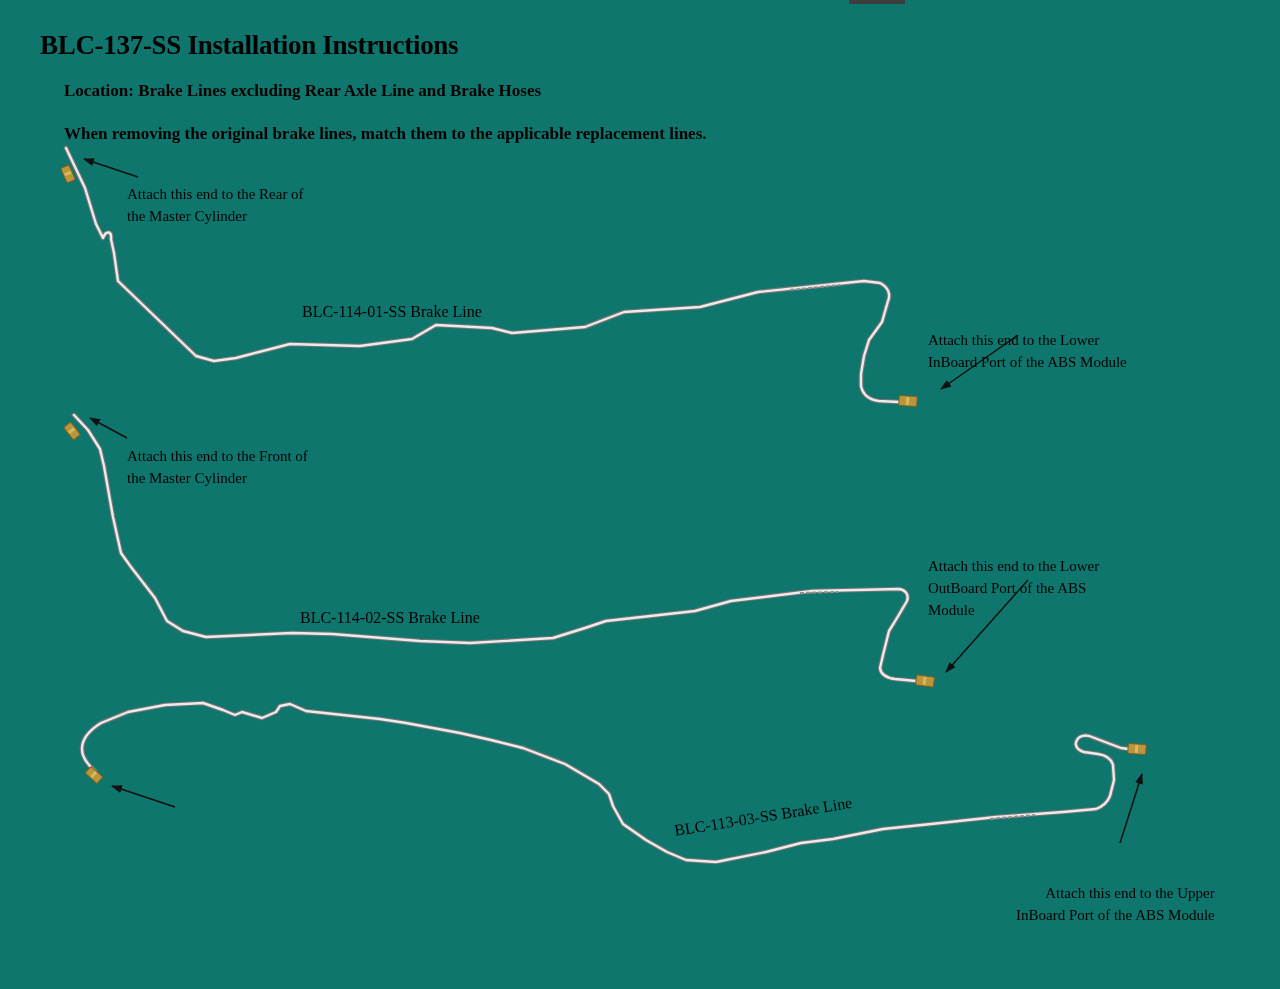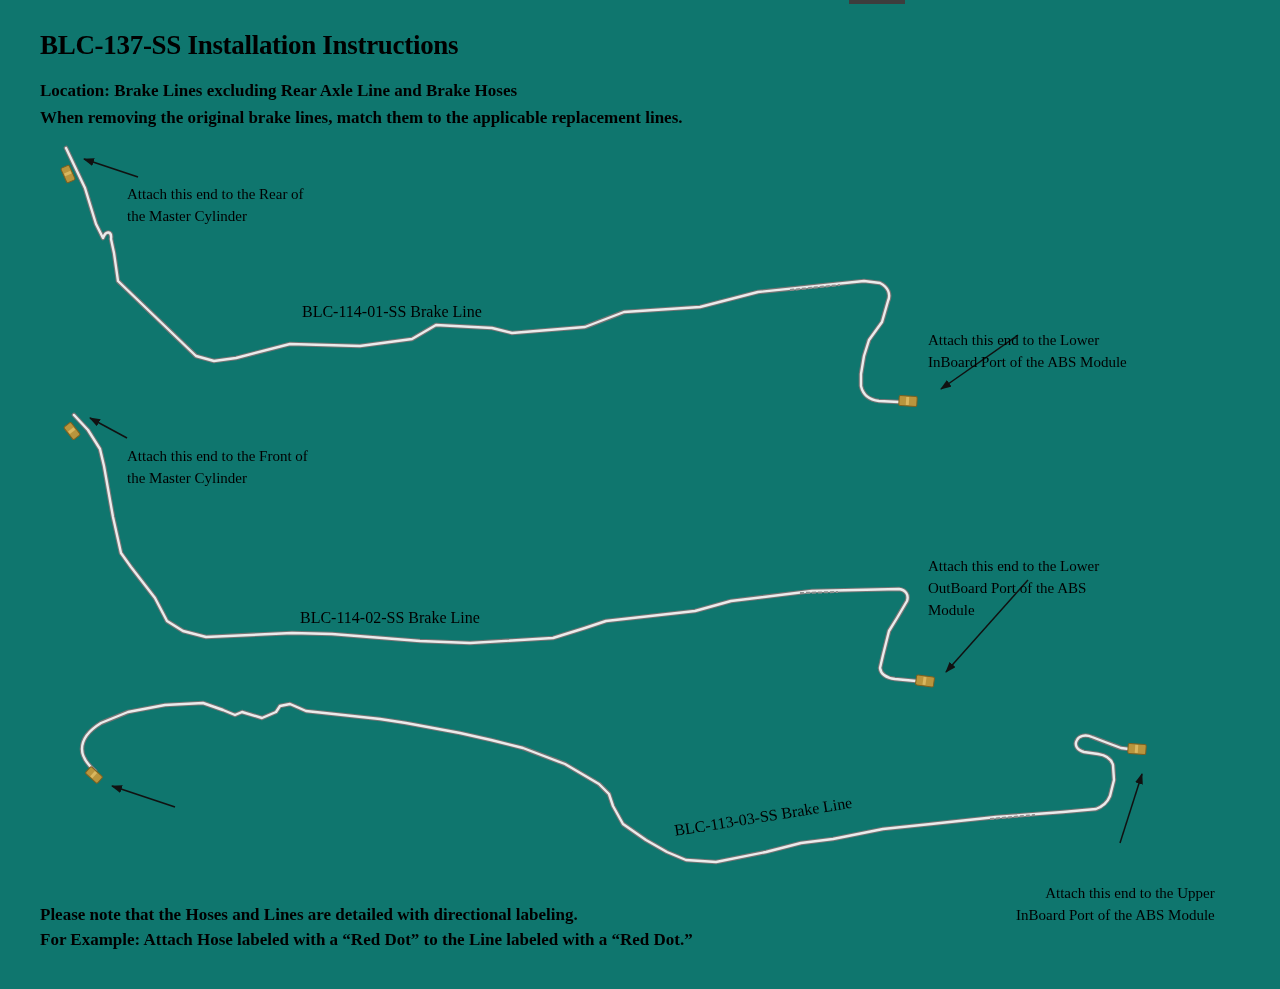--- a/index.html
+++ b/index.html
@@ -2,23 +2,23 @@
 <html style="--tube-edge: #757575; --tube-fill: #ebebeb; --fitting: #b9953d; --fitting-edge: #7c6020; --arrow: #111111;"><head>
 <meta charset="utf-8">
 <style>
   html,body{margin:0;padding:0;background:#ffffff;}
   .canvas{
     position:relative;width:1280px;height:989px;background:#0f766e;overflow:hidden;
     font-family:Liberation Serif, serif;color:#000;
   }
   .abs{position:absolute;}
   .title{left:40px;top:30px;font-size:27px;font-weight:bold;letter-spacing:-0.3px;white-space:nowrap;}
-  .sub{font-size:17px;font-weight:bold;white-space:nowrap;}
+  .sub{font-size:17px;font-weight:bold;white-space:nowrap;margin-left:24px;}
   .sub.location{left:40px;top:81px;}
-  .sub.instruction{left:40px;top:108px;}
+  .sub.instruction{left:40px;top:124px;}
   .ann{font-size:15px;line-height:22px;white-space:nowrap;margin-top:32px;}
   .ann-rear{left:127px;top:151px;}
   .ann-lower-inboard{left:928px;top:297px;}
   .ann-front{left:127px;top:413px;}
   .ann-lower-outboard{left:928px;top:523px;}
   .ann-left-front{left:128px;top:805px;}
   .ann-upper-inboard{left:1016px;top:850px;text-align:right;}
   .tube-label{font-size:16px;white-space:nowrap;}
   .tube-label-1{left:302px;top:303px;}
   .tube-label-2{left:300px;top:609px;}
@@ -126,18 +126,14 @@
 
   <div class="abs ann ann-upper-inboard">
     <div>Attach this end to the Upper</div>
     <div>InBoard Port of the ABS Module</div>
   </div>
 
   <div class="abs tube-label tube-label-1">BLC-114-01-SS Brake Line</div>
   <div class="abs tube-label tube-label-2">BLC-114-02-SS Brake Line</div>
   <div class="abs tube-label tube-label-3">BLC-113-03-SS Brake Line</div>
 
-  <div class="abs note">
-    <div>Please note that the Hoses and Lines are detailed with directional labeling.</div>
-    <div>For Example: Attach Hose labeled with a “Red Dot” to the Line labeled with a “Red Dot.”</div>
-  </div>
 
 </div>
 
 </body></html>

